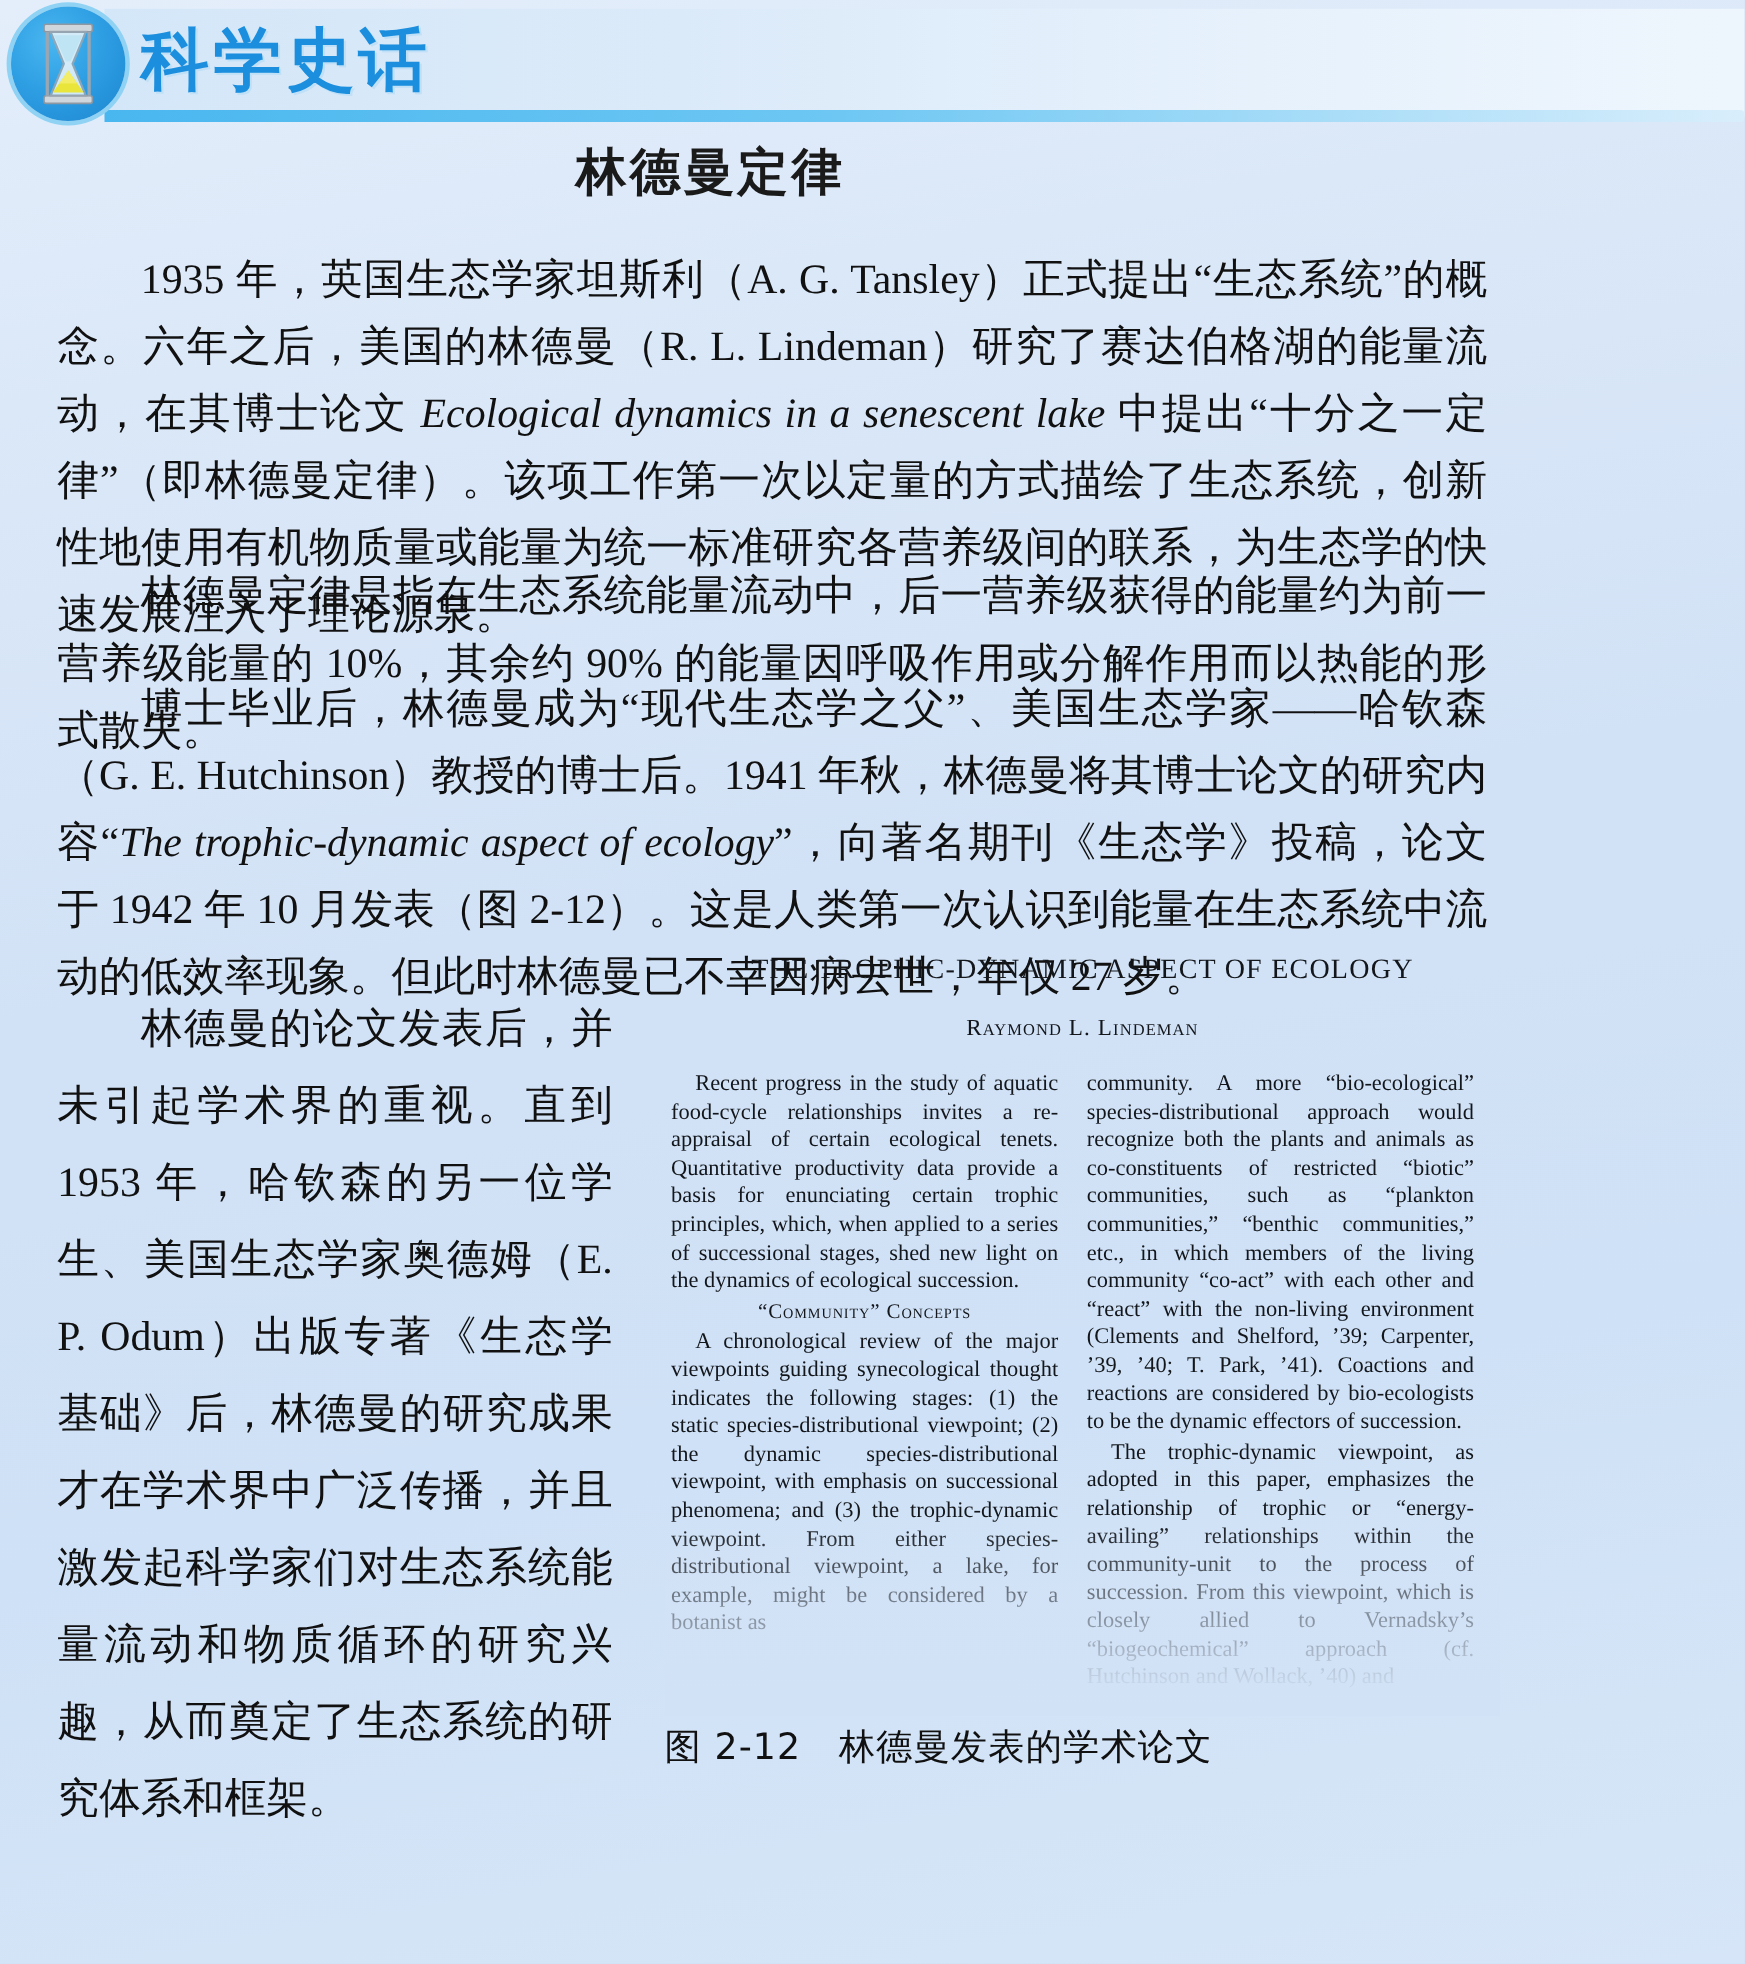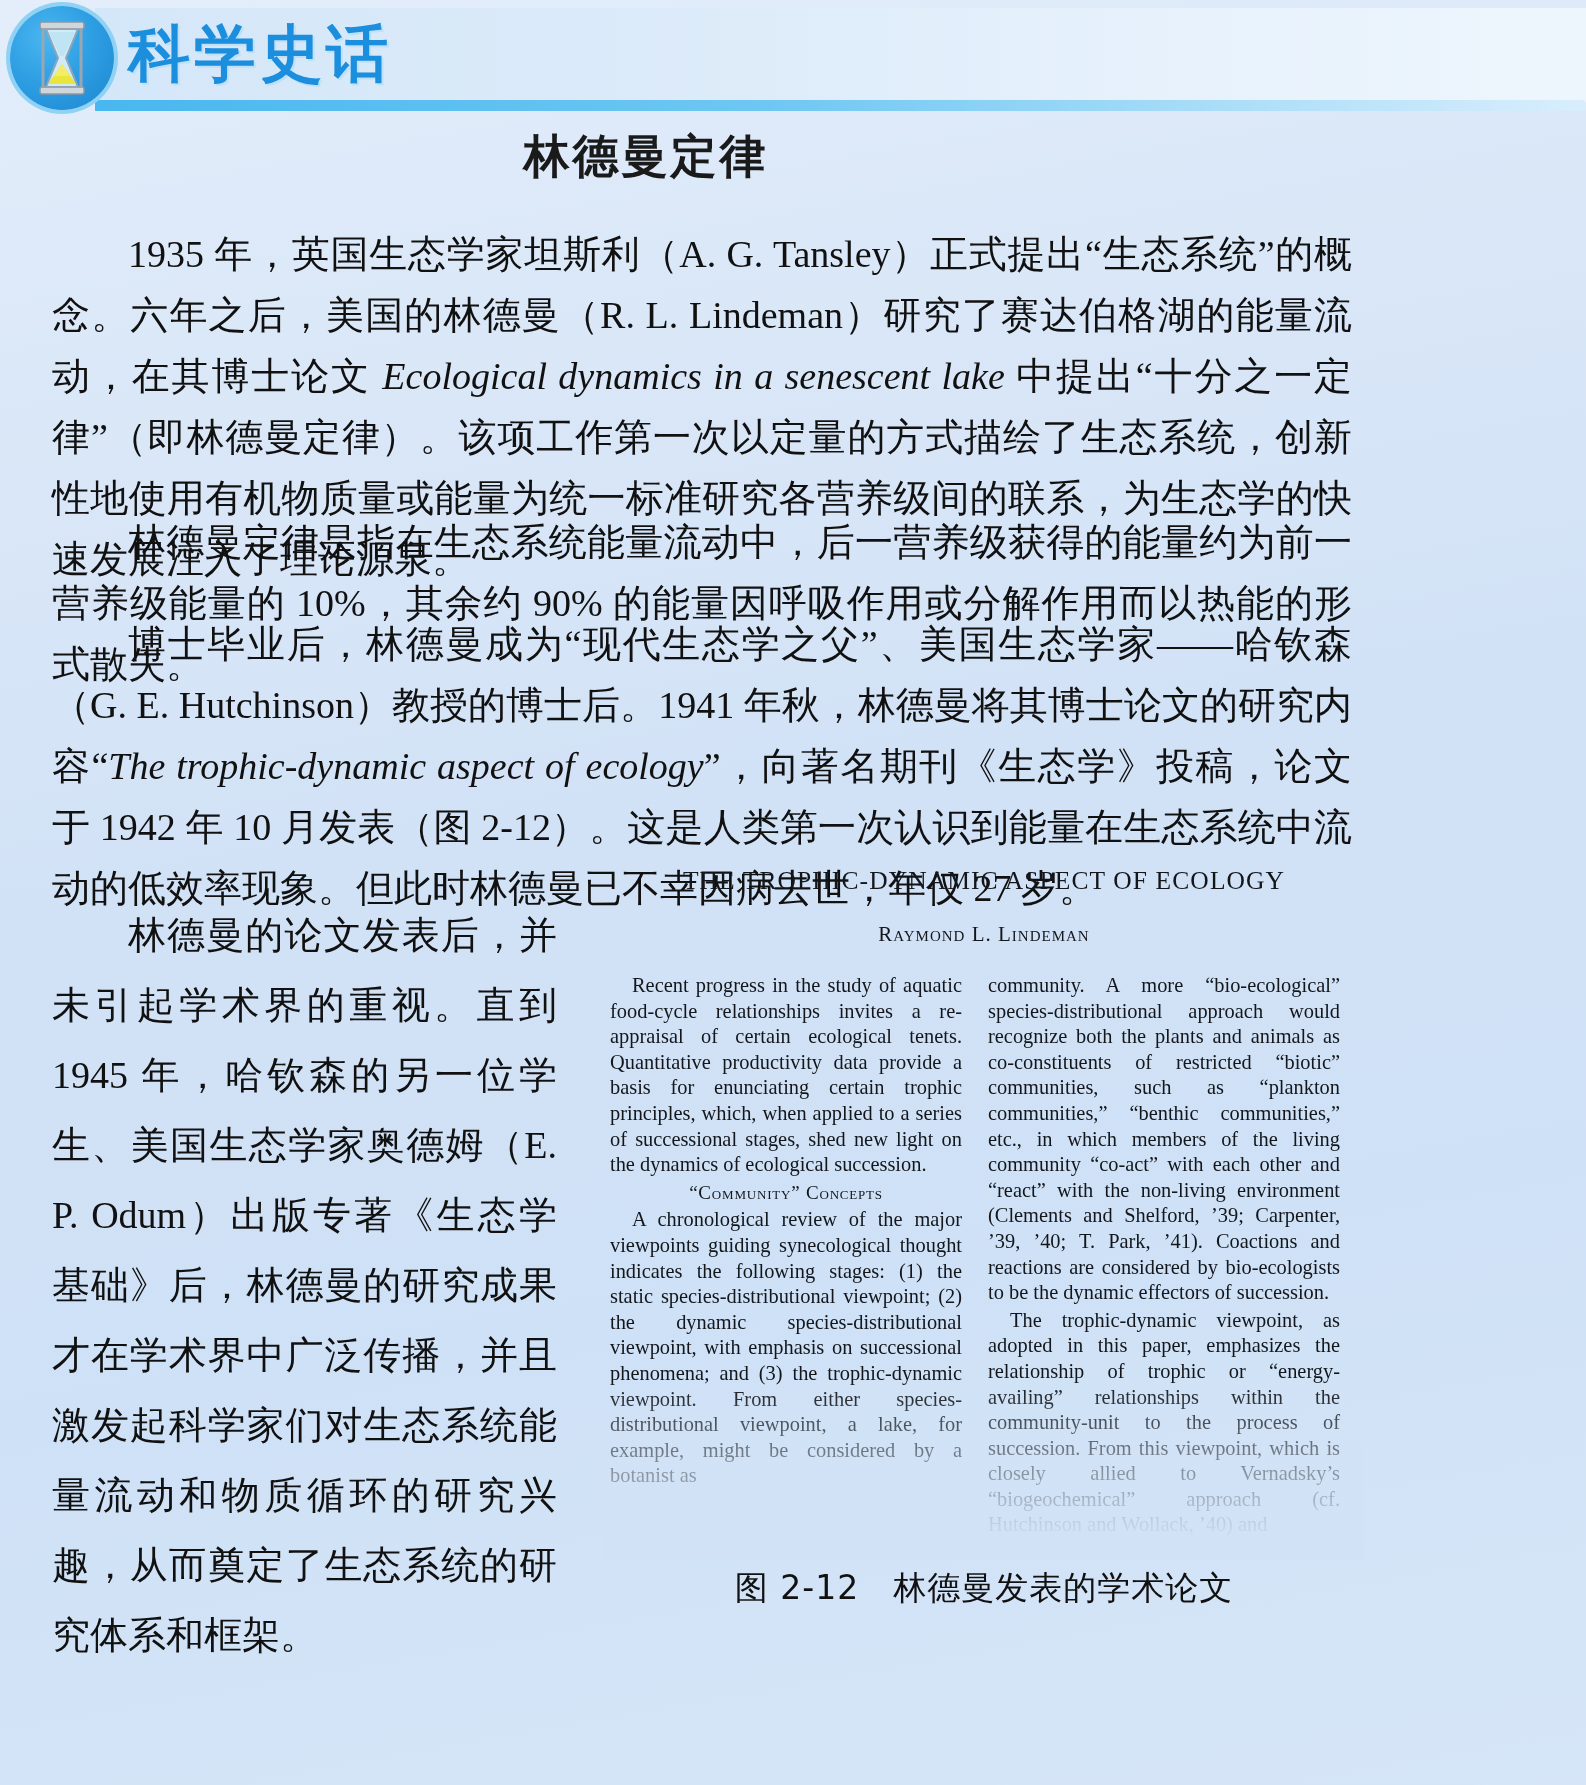--- a/index.html
+++ b/index.html
@@ -175,21 +175,21 @@
     letter-spacing: 0.8px;
     font-variant: small-caps;
     margin: 14px 0 6px 0;
     text-indent: 0 !important;
   }
   #fig-caption {
     position: absolute;
     left: 0;
     top: 706px;
     width: 760px;
-    text-align: center;
+    text-align: left;
     font-family: "DejaVu Sans", sans-serif;
     font-size: 33px;
     color: #111;
     letter-spacing: 1px;
     white-space: nowrap;
   }
   #fig-caption .gap { display: inline-block; width: 34px; }
 </style>
 </head>
 <body>
@@ -221,21 +221,21 @@
   </div>
 
   <div id="article-title">林德曼定律</div>
 
   <div class="para" id="p1"><span>1935 年，英国生态学家坦斯利（A. G. Tansley）正式提出“生态系统”的概念。六年之后，美国的林德曼（R. L. Lindeman）研究了赛达伯格湖的能量流动，在其博士论文 </span><span class="en it">Ecological dynamics in a senescent lake</span><span> 中提出“十分之一定律”（即林德曼定律）。该项工作第一次以定量的方式描绘了生态系统，创新性地使用有机物质量或能量为统一标准研究各营养级间的联系，为生态学的快速发展注入了理论源泉。</span></div>
 
   <div class="para" id="p2">林德曼定律是指在生态系统能量流动中，后一营养级获得的能量约为前一营养级能量的 10%，其余约 90% 的能量因呼吸作用或分解作用而以热能的形式散失。</div>
 
   <div class="para" id="p3"><span>博士毕业后，林德曼成为“现代生态学之父”、美国生态学家——哈钦森（G. E. Hutchinson）教授的博士后。1941 年秋，林德曼将其博士论文的研究内容“</span><span class="en it">The trophic-dynamic aspect of ecology</span><span>”，向著名期刊《生态学》投稿，论文于 1942 年 10 月发表（图 2-12）。这是人类第一次认识到能量在生态系统中流动的低效率现象。但此时林德曼已不幸因病去世，年仅 27 岁。</span></div>
 
-  <div class="para" id="p4">林德曼的论文发表后，并未引起学术界的重视。直到 1945 年，哈钦森的另一位学生、美国生态学家奥德姆（E. P. Odum）出版专著《生态学基础》后，林德曼的研究成果才在学术界中广泛传播，并且激发起科学家们对生态系统能量流动和物质循环的研究兴趣，从而奠定了生态系统的研究体系和框架。</div>
+  <div class="para" id="p4">林德曼的论文发表后，并未引起学术界的重视。直到 1953 年，哈钦森的另一位学生、美国生态学家奥德姆（E. P. Odum）出版专著《生态学基础》后，林德曼的研究成果才在学术界中广泛传播，并且激发起科学家们对生态系统能量流动和物质循环的研究兴趣，从而奠定了生态系统的研究体系和框架。</div>
 
   <div id="figure">
     <div id="scan">
       <div id="scan-title">THE TROPHIC-DYNAMIC ASPECT OF ECOLOGY</div>
       <div id="scan-author">Raymond L. Lindeman</div>
 
       <div id="scan-cols">
         <div class="scan-col">
           <p>Recent progress in the study of aquatic food-cycle relationships invites a re-appraisal of certain ecological tenets. Quantitative productivity data provide a basis for enunciating certain trophic principles, which, when applied to a series of successional stages, shed new light on the dynamics of ecological succession.</p>
           <p class="scan-head">“Community” Concepts</p>

